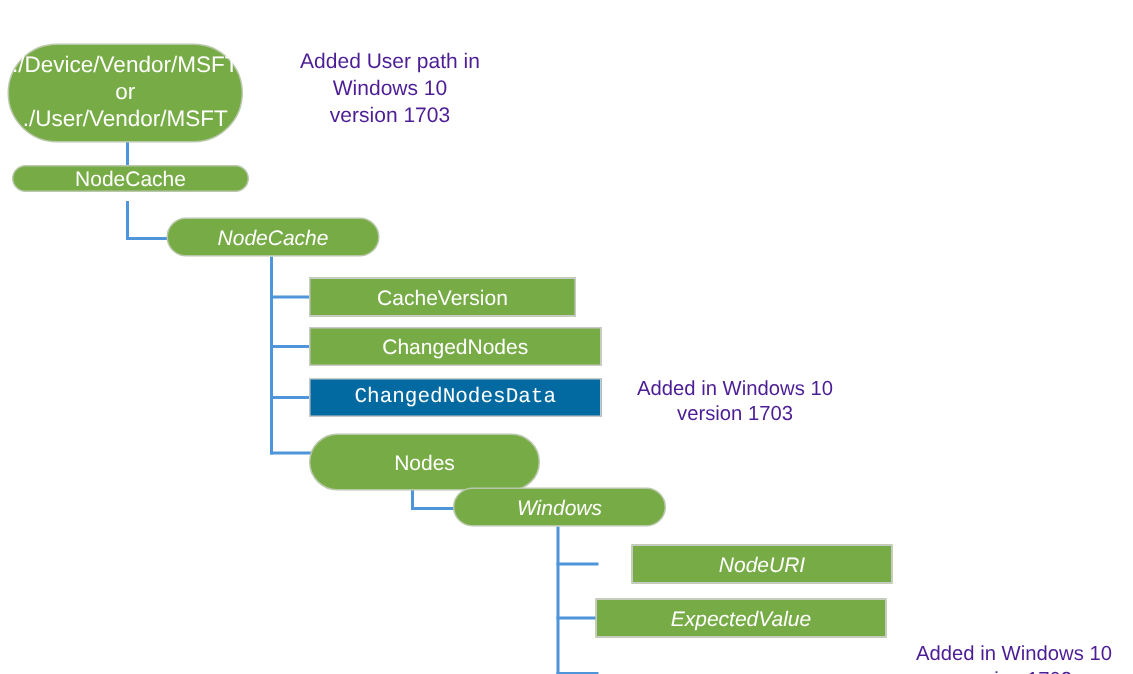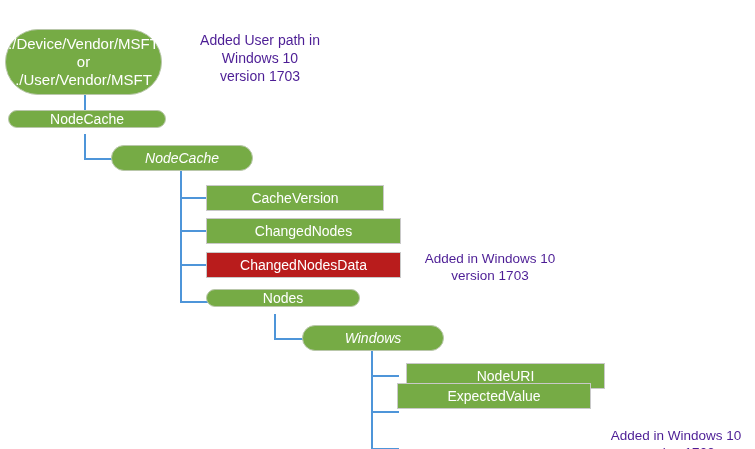--- a/index.html
+++ b/index.html
@@ -32,21 +32,21 @@
     display: flex;
     align-items: center;
     justify-content: center;
     color: #ffffff;
     text-align: center;
     line-height: 1.18;
     border: 1px solid #c9c9c9;
     white-space: pre-line;
   }
   .node.green { background: #76AB45; }
-  .node.blue  { background: #b91c1c; }
+  .node.blue  { background: #0369a1; font-family: Liberation Mono, monospace; }
 
   .node.pill  { border-radius: 999px; border: 1px solid #b9c7aa; }
   .node.rect  { border-radius: 0; }
 
   .node.italic { font-style: italic; }
 
   
   .annot {
     position: absolute;
     color: #4c1d95;
@@ -93,27 +93,27 @@
   <div class="node pill green" style="left:8px; top:86px; width:158px; height:18px; font-size:14px;">NodeCache</div>
 
   <div class="node pill green italic" style="left:111px; top:121px; width:142px; height:26px; font-size:14px;">NodeCache</div>
 
   <div class="node rect green" style="left:206px; top:161px; width:178px; height:26px; font-size:14px;">CacheVersion</div>
 
   <div class="node rect green" style="left:206px; top:194px; width:195px; height:26px; font-size:14px;">ChangedNodes</div>
 
   <div class="node rect blue" style="left:206px; top:228px; width:195px; height:26px; font-size:14px;">ChangedNodesData</div>
 
-  <div class="node pill green" style="left:206px; top:265px; width:154px; height:18px; font-size:14px;">Nodes</div>
+  <div class="node pill green" style="left:206px; top:265px; width:154px; height:38px; font-size:14px;">Nodes</div>
 
   <div class="node pill green italic" style="left:302px; top:301px; width:142px; height:26px; font-size:14px;">Windows</div>
 
-  <div class="node rect green" style="left:406px; top:339px; width:199px; height:26px; font-size:14px;">NodeURI</div>
+  <div class="node rect green" style="left:421px; top:339px; width:174px; height:26px; font-size:14px;font-style:italic;">NodeURI</div>
 
-  <div class="node rect green" style="left:397px; top:359px; width:194px; height:26px; font-size:14px;">ExpectedValue</div>
+  <div class="node rect green" style="left:397px; top:375px; width:194px; height:26px; font-size:14px;font-style:italic;">ExpectedValue</div>
 
 
   <div class="annot" style="left:172px; top:8px; width:176px; font-size:14px;">Added User path in
 Windows 10
 version 1703</div>
 
   <div class="annot" style="left:407px; top:226px; width:166px; font-size:13.5px;">Added in Windows 10
 version 1703</div>
 
   <div class="annot" style="left:597px; top:403px; width:158px; font-size:13.5px;">Added in Windows 10

